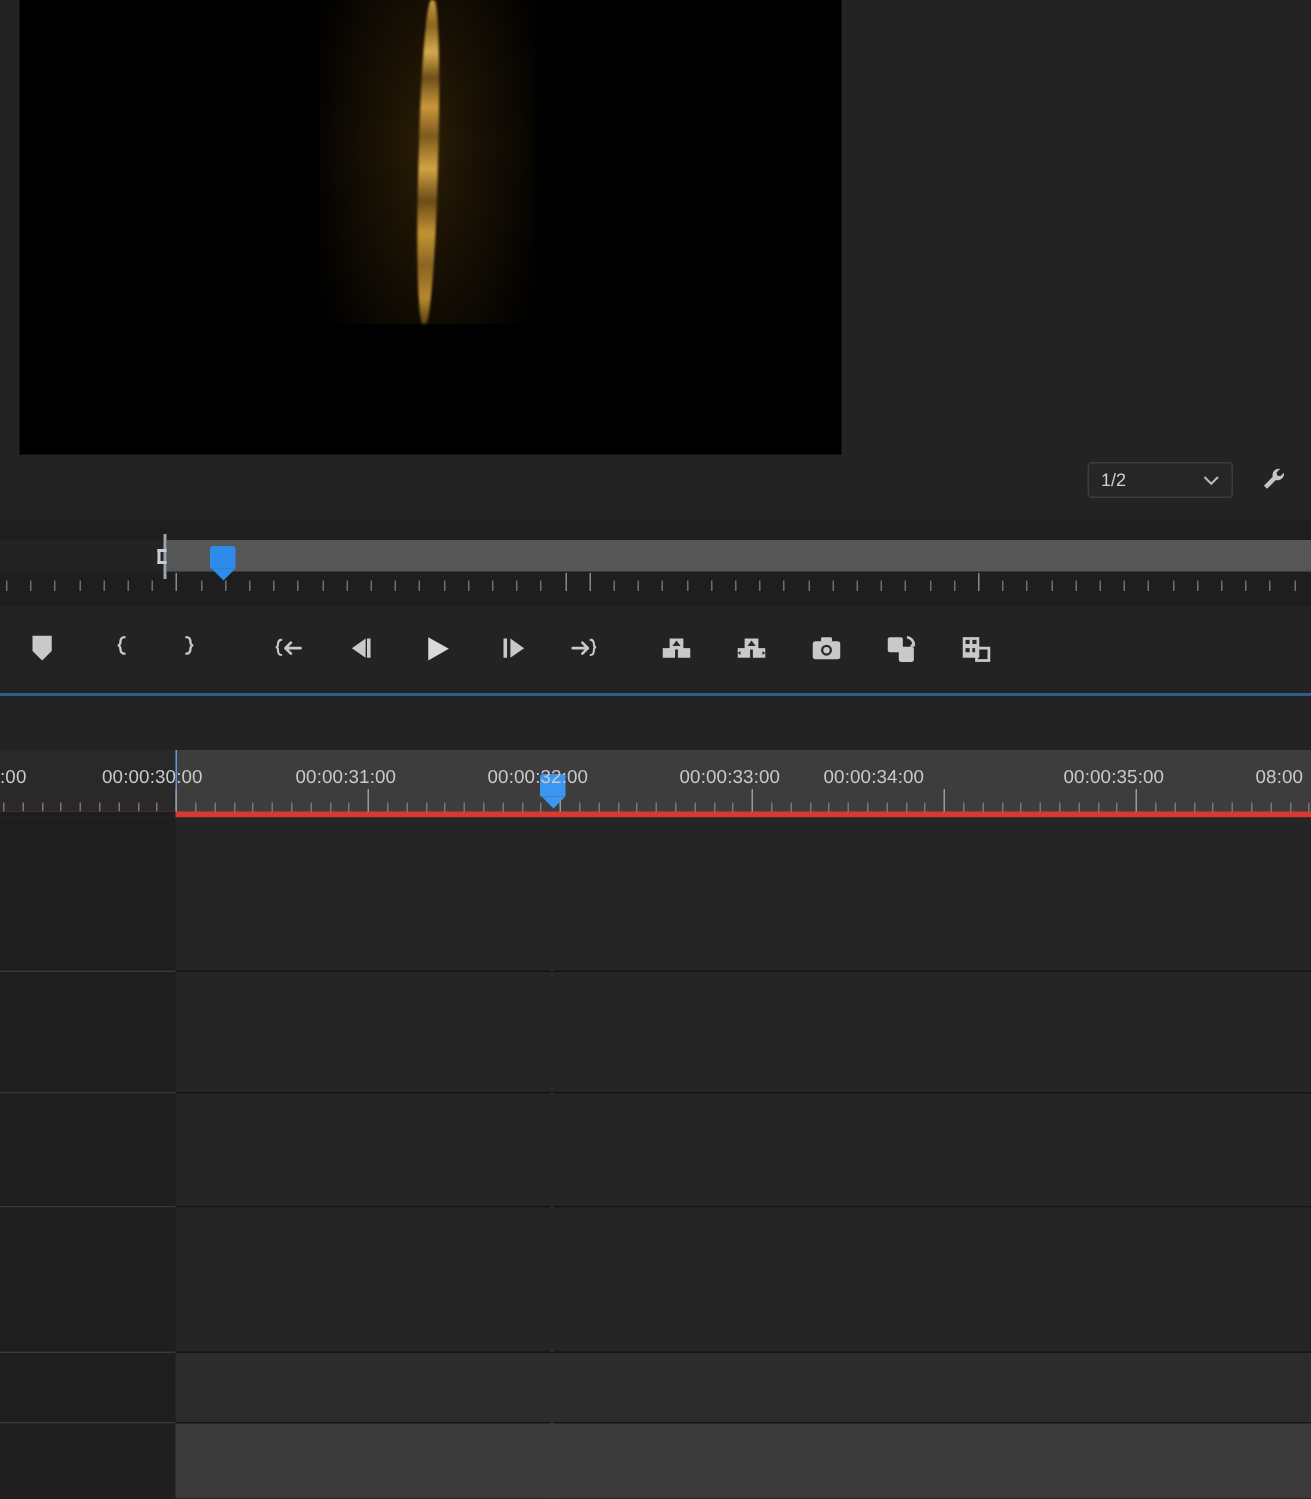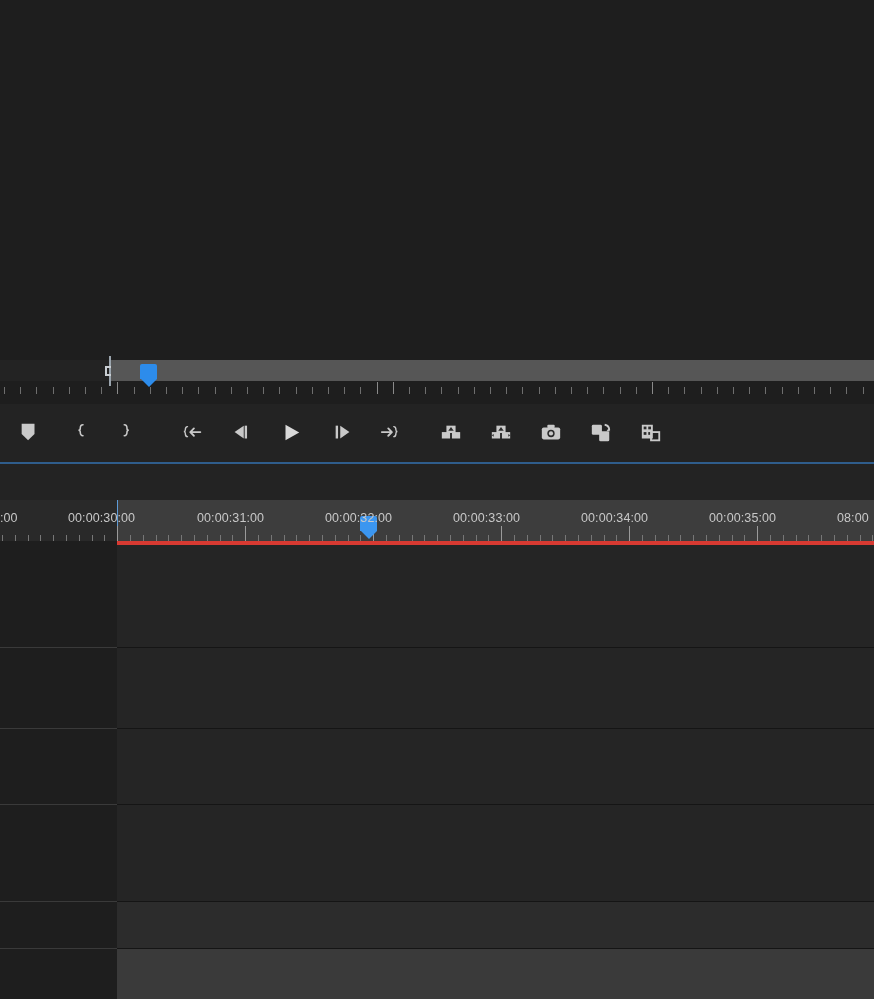--- a/index.html
+++ b/index.html
@@ -145,20 +145,42 @@
   .track-area { position: absolute; left: 0; width: 874px; background: #252525; }
   .track-head { position: absolute; left: 0; width: 117px; background: #1e1e1e; }
   .track-div { position: absolute; left: 0; width: 874px; height: 1px; background: #151515; }
   .head-div { position: absolute; left: 0; width: 117px; height: 1px; background: #3a3a3a; }
 </style>
 </head>
 <body>
 
 <div id="app">
 
+  <div id="monitor-panel">
+
+    <div id="video-frame">
+      <div id="pour-inner">
+        <div class="pour-stream"></div>
+        <div class="pour-stream thin"></div>
+      </div>
+    </div>
+
+    <div id="playback-res">
+      <span>1/2</span>
+      <svg width="11" height="7" viewBox="0 0 11 7">
+        <path d="M1 1 L5.5 5.5 L10 1" stroke="#b9b9b9" stroke-width="1.4" fill="none"></path>
+      </svg>
+    </div>
+
+    <div id="wrench-btn">
+      <svg width="20" height="20" viewBox="0 0 20 20">
+        <path d="M13.4 2.6a4.2 4.2 0 0 0-4.9 5.3L2.6 13.8l2.1 2.1 5.9-5.9a4.2 4.2 0 0 0 5.3-4.9l-2.4 2.4-2-.5-.5-2 2.4-2.4z" fill="#c5c5c5"></path>
+      </svg>
+    </div>
+  </div>
 
   <div id="scrub-area">
     <div id="scrub-left-dark"></div>
     <div id="scrub-track"></div>
     <div id="scrub-in-mark"></div>
     <div id="scrub-in-bracket"></div>
     <div id="scrub-playhead">
       <div class="head"></div>
       <div class="tip"></div>
     </div>
@@ -428,17 +450,17 @@
 
       <div class="track-area" style="top:404px;height:50px;background:#3a3a3a;"></div>
       <div class="track-head" style="top:404px;height:50px;background:#1e1e1e;"></div>
     </div>
 
   <div class="tl-label" style="left: 0px;">:00</div>
       <div class="tl-label" style="left: 68px;">00:00:30:00</div>
       <div class="tl-label" style="left: 197px;">00:00:31:00</div>
       <div class="tl-label" style="left: 325px;">00:00:32:00</div>
       <div class="tl-label" style="left: 453px;">00:00:33:00</div>
-      <div class="tl-label" style="left: 581px;">00:00:34:00</div>
+      <div class="tl-label" style="left: 549px;">00:00:34:00</div>
       <div class="tl-label" style="left: 709px;">00:00:35:00</div>
       <div class="tl-label" style="left: 837px;">08:00</div>
     </div>
 </div>
 
 </body></html>

